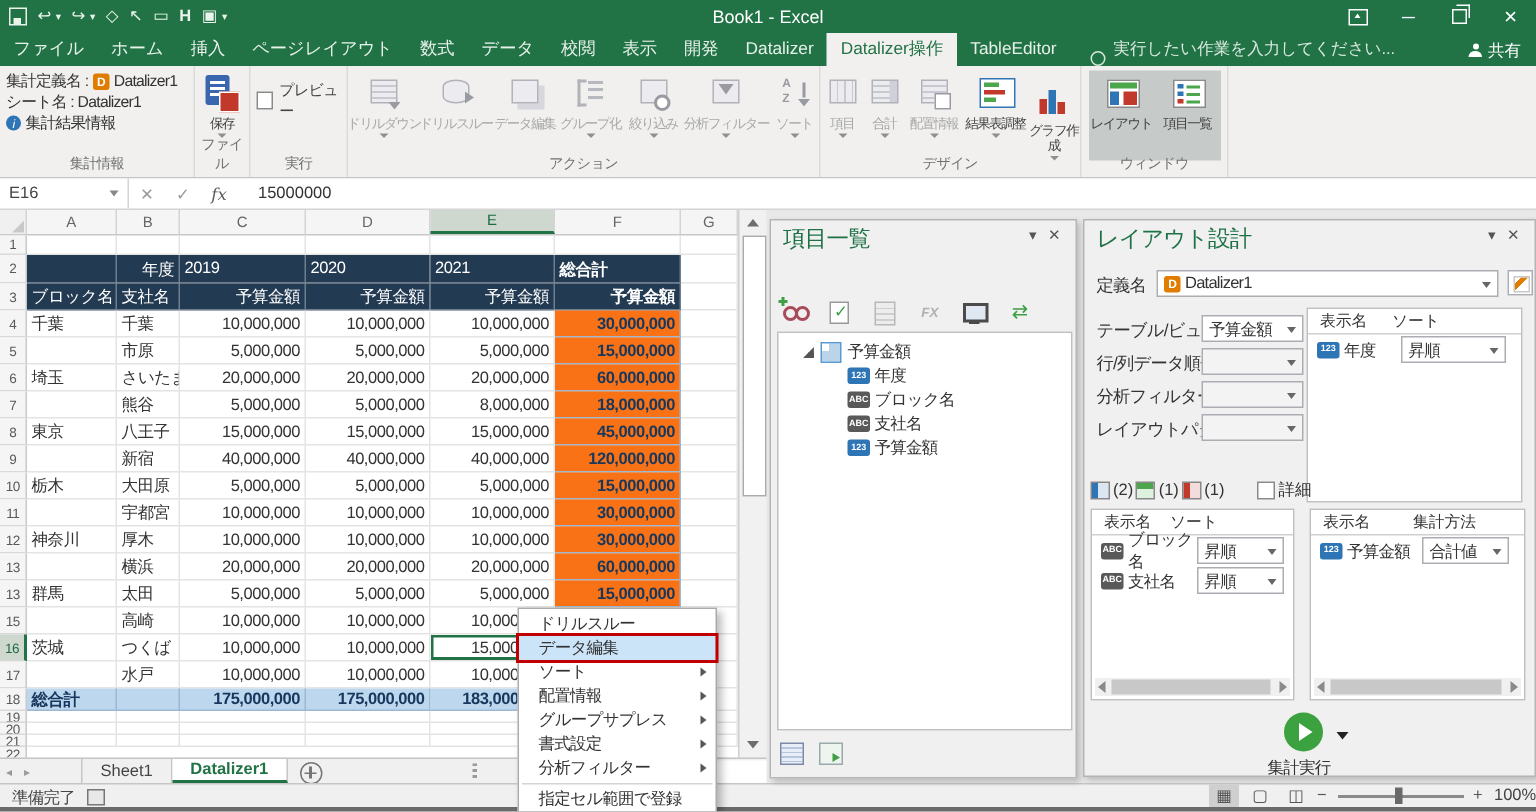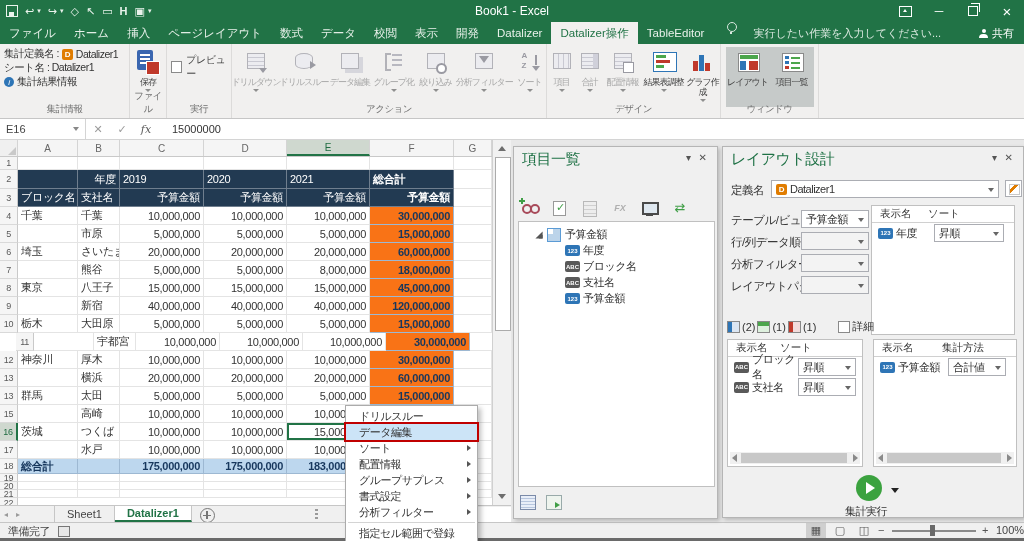--- a/index.html
+++ b/index.html
@@ -16,21 +16,21 @@
   .winctl{position:absolute;right:0;top:0;height:22px;display:flex;}
   .winctl .wbtn{width:34px;height:22px;display:flex;align-items:center;justify-content:center;color:#fff;font-size:12px;}
   .ic-ribbonopt{width:11px;height:9px;border:1px solid #fff;position:relative;}
   .ic-ribbonopt::after{content:"";position:absolute;left:3px;top:2px;border-left:2px solid transparent;border-right:2px solid transparent;border-bottom:3px solid #fff;}
   .ic-restore{width:8px;height:8px;border:1px solid #fff;position:relative;}
   .ic-restore::before{content:"";position:absolute;left:2px;top:-4px;width:8px;height:8px;border:1px solid #fff;border-bottom:none;border-left:none;}
   
   .tabrow{position:absolute;left:0;top:22px;width:1024px;height:22px;background:#217346;display:flex;align-items:flex-end;}
   .rtab{padding:0 9px;font-size:11.5px;line-height:22px;color:#e8f1ea;white-space:nowrap;}
   .rtab.active{background:#f1f0ef;color:#217346;}
-  .tellme{display:flex;align-items:flex-start;gap:16px;margin-left:14px;color:#d9e8df;font-size:11px;line-height:22px;margin-top:46px;}
+  .tellme{display:flex;align-items:flex-end;gap:5px;margin-left:14px;color:#d9e8df;font-size:11px;line-height:22px;margin-top:46px;}
   .ic-bulb{width:8px;height:8px;border:1px solid #d9e8df;border-radius:50%;position:relative;}
   .ic-bulb::after{content:"";position:absolute;left:2px;bottom:-3px;width:2px;height:2px;background:#d9e8df;}
   .share{position:absolute;right:10px;top:22px;height:22px;display:flex;align-items:center;gap:4px;color:#fff;font-size:11px;}
   .ic-person{width:9px;height:9px;position:relative;}
   .ic-person::before{content:"";position:absolute;left:2.5px;top:0;width:4px;height:4px;border-radius:50%;background:#fff;}
   .ic-person::after{content:"";position:absolute;left:0;bottom:0;width:9px;height:4px;border-radius:4px 4px 0 0;background:#fff;}
   
   .ribbon{position:absolute;left:0;top:44px;width:1024px;height:74px;background:#f1f0ef;border-bottom:1px solid #c6c6c6;display:flex;}
   .rgroup{position:relative;height:74px;box-sizing:border-box;border-right:1px solid #dcdbda;padding-top:3px;}
   .glabel{position:absolute;bottom:2px;left:0;right:0;text-align:center;font-size:9.5px;color:#717171;letter-spacing:-0.5px;}
@@ -357,21 +357,21 @@
         <span class="ric">
             <span class="ic-result">
               <i style="top:2px;width:10px;"></i>
               <i class="r" style="top:7px;width:14px;"></i>
               <i style="top:12px;width:8px;"></i>
             </span>
           </span>
         <span class="lbl">結果表調整</span>
           <span class="caret"></span>
       </div>
-      <div class="rbtn two" style="width:34px;">
+      <div class="rbtn two" style="width:34px;justify-content:flex-end;">
         <span class="ric">
             <span class="ic-chart">
           <i style="left:0;height:10px;background:#c0392b;"></i>
               <i style="left:6px;height:16px;background:#2e75b6;"></i>
               <i style="left:12px;height:8px;background:#c0392b;"></i>
         </span>
           </span>
         <span class="lbl">グラフ作成</span>
           <span class="caret"></span>
       </div>
@@ -518,21 +518,21 @@
         <div class="gtr" style="height: 18px;">
           <div class="cell rowhead">10</div>
           <div class="cell c0">栃木</div>
           <div class="cell c1">大田原</div>
           <div class="cell c2 num">5,000,000</div>
           <div class="cell c3 num">5,000,000</div>
           <div class="cell c4 num">5,000,000</div>
           <div class="cell c5 totcol">15,000,000</div>
           <div class="cell c6"></div>
         </div>
-        <div class="gtr" style="height: 18px; padding-left: 16px;">
+        <div class="gtr" style="height: 18px;">
           <div class="cell rowhead">11</div>
           <div class="cell c0"></div>
           <div class="cell c1">宇都宮</div>
           <div class="cell c2 num">10,000,000</div>
           <div class="cell c3 num">10,000,000</div>
           <div class="cell c4 num">10,000,000</div>
           <div class="cell c5 totcol">30,000,000</div>
           <div class="cell c6"></div>
         </div>
         <div class="gtr" style="height: 18px;">

